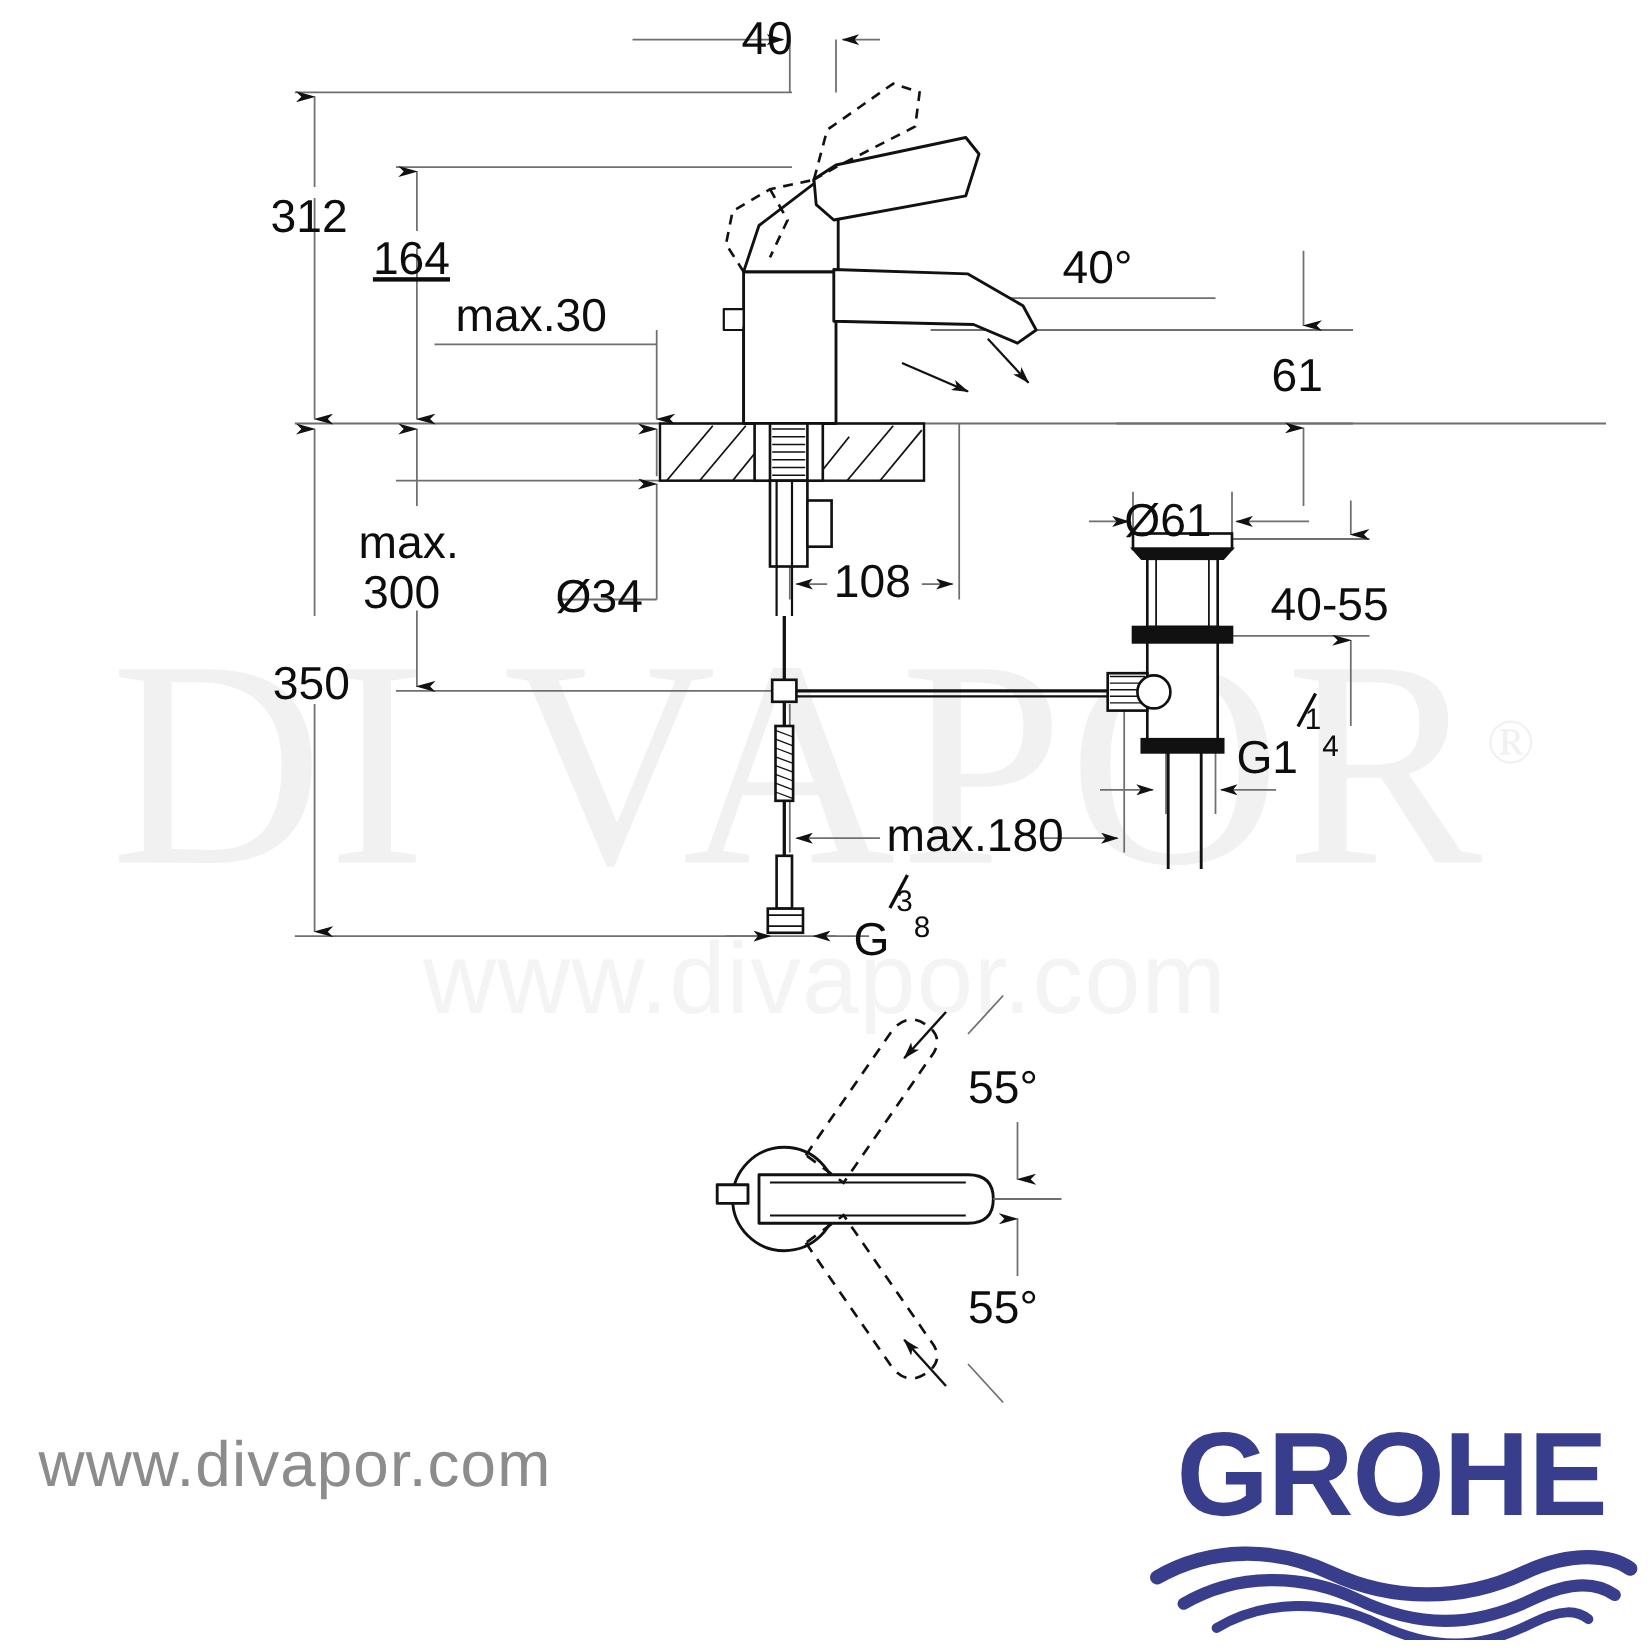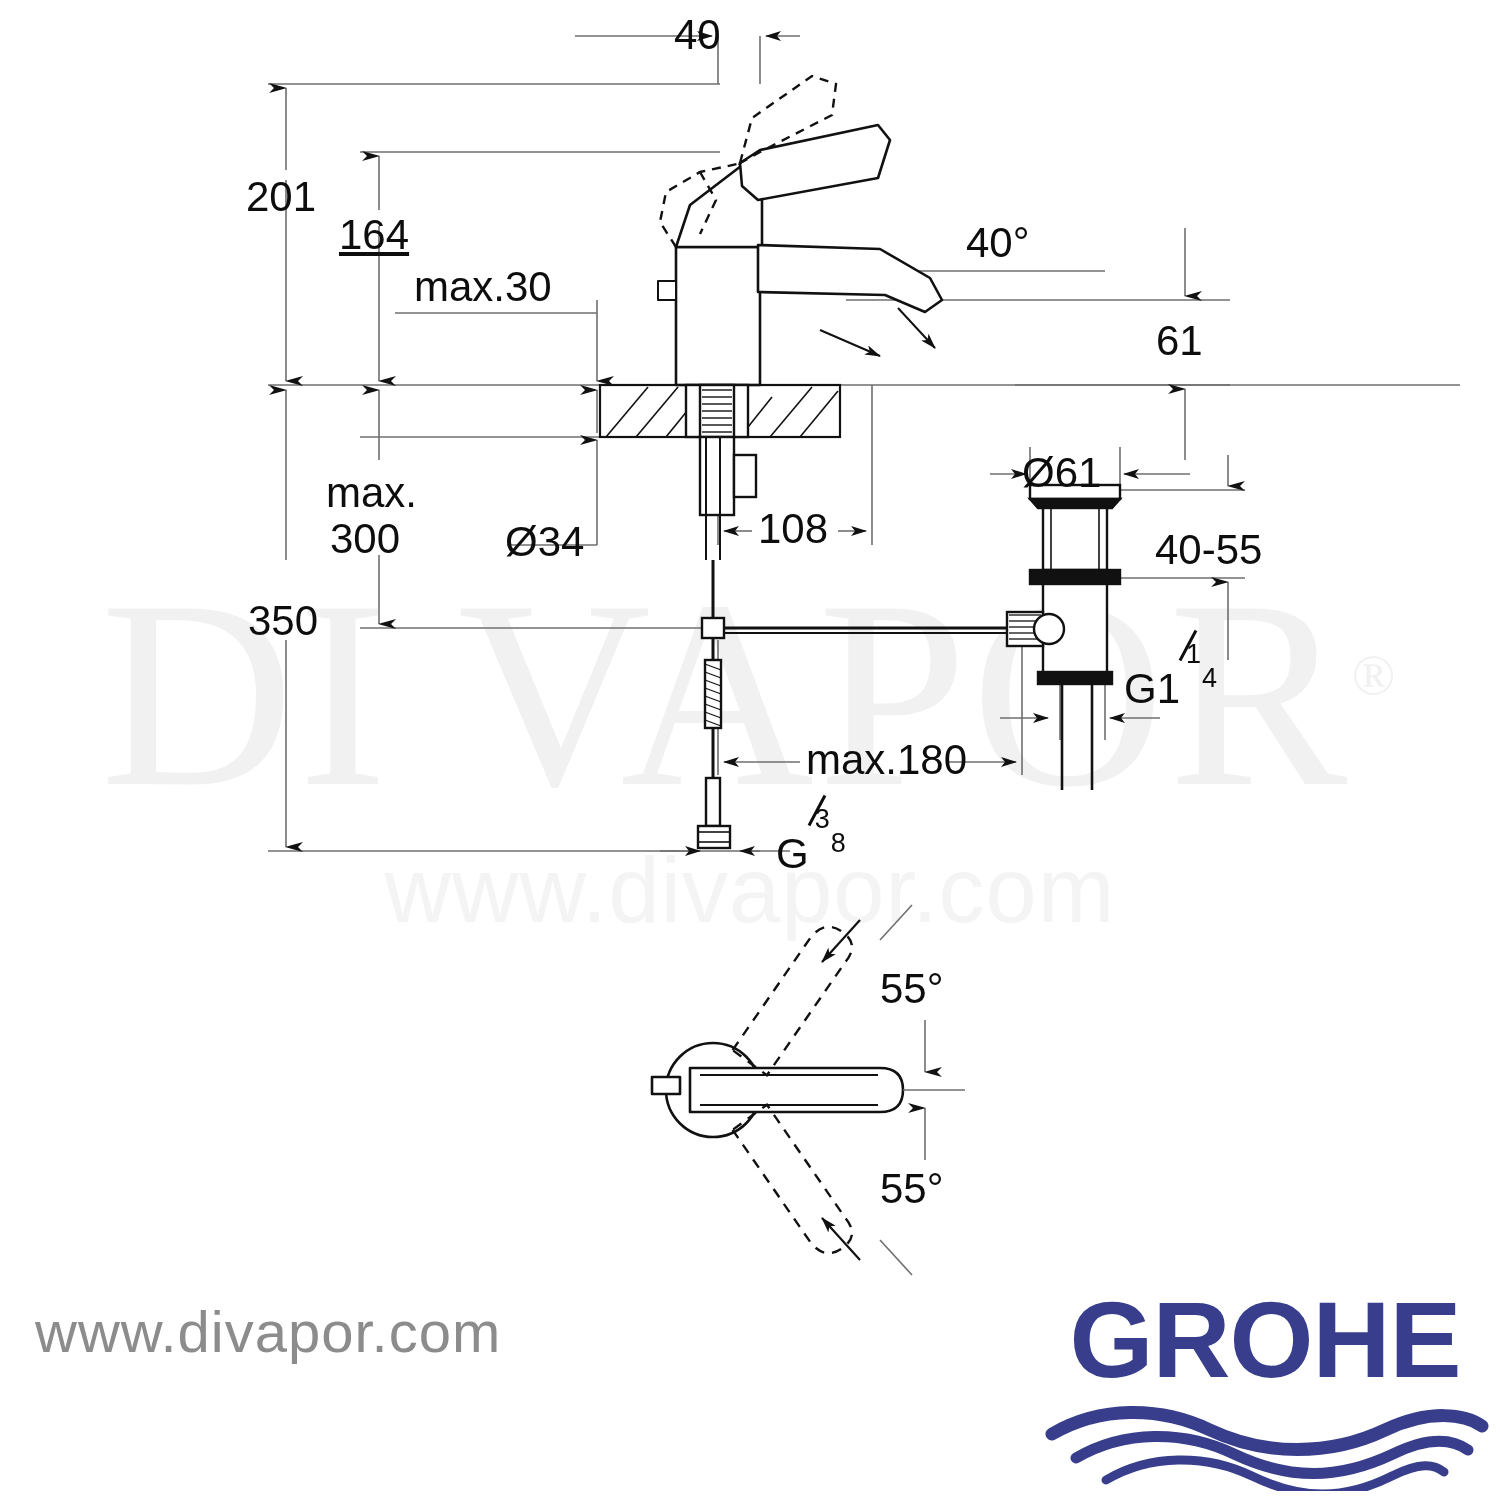--- a/index.html
+++ b/index.html
@@ -304,21 +304,21 @@
       <path d="M880,940 L912,905" stroke="#6f6f6f" stroke-width="1.6"></path>
       <path d="M860,1260 L822,1218" marker-end="url(#ah)"></path>
       <path d="M880,1240 L912,1275" stroke="#6f6f6f" stroke-width="1.6"></path>
 
       <line x1="925" y1="1020" x2="925" y2="1072" stroke="#6f6f6f" stroke-width="1.6" marker-end="url(#av)"></line>
       <line x1="925" y1="1108" x2="925" y2="1160" stroke="#6f6f6f" stroke-width="1.6" marker-start="url(#avu)"></line>
       <line x1="903" y1="1090" x2="965" y2="1090" stroke="#6f6f6f" stroke-width="1.6"></line>
     </g>
   </svg>
 
-  <div class="dimtext" style="left:246px; top:176px;">201</div>
+  <div class="dimtext" style="left:246px; top:176px;">312</div>
   <div class="dimtext" style="left:339px; top:214px;text-decoration:underline;">164</div>
   <div class="dimtext" style="left:414px; top:266px;">max.30</div>
   <div class="dimtext" style="left:664px; top:14px;margin-left:10px;">40</div>
   <div class="dimtext" style="left:966px; top:222px;">40°</div>
   <div class="dimtext" style="left:1156px; top:320px;">61</div>
 
   <div class="dimtext" style="left:326px; top:472px;text-align:right;">max.</div>
   <div class="dimtext" style="left:330px; top:518px;">300</div>
   <div class="dimtext" style="left:248px; top:600px;">350</div>
   <div class="dimtext" style="left:505px; top:521px;">Ø34</div>

